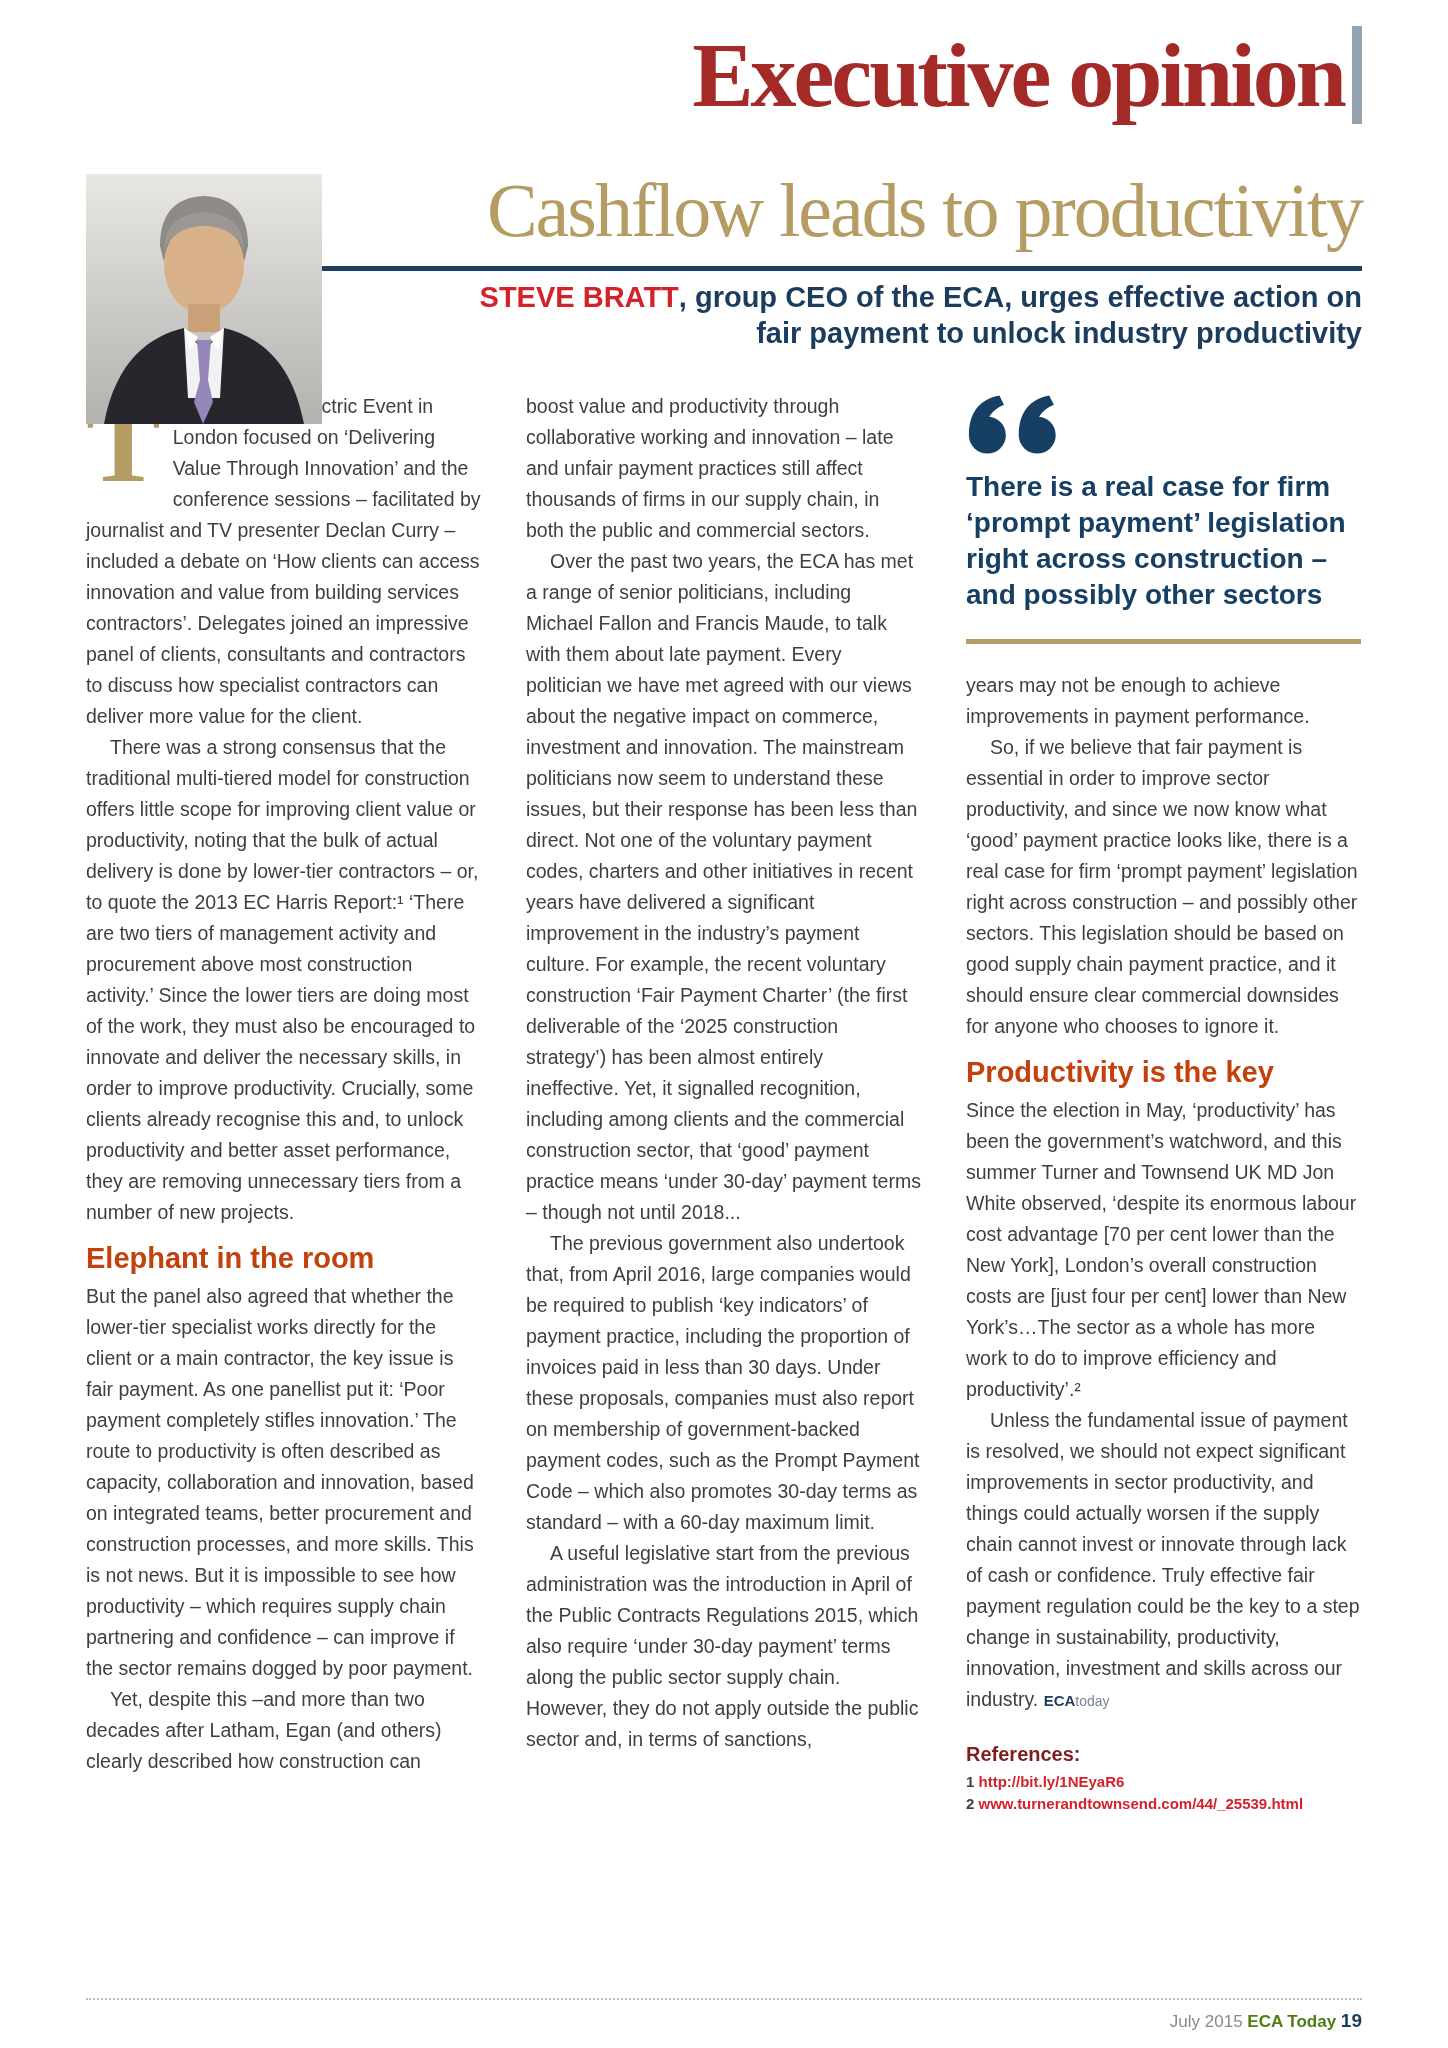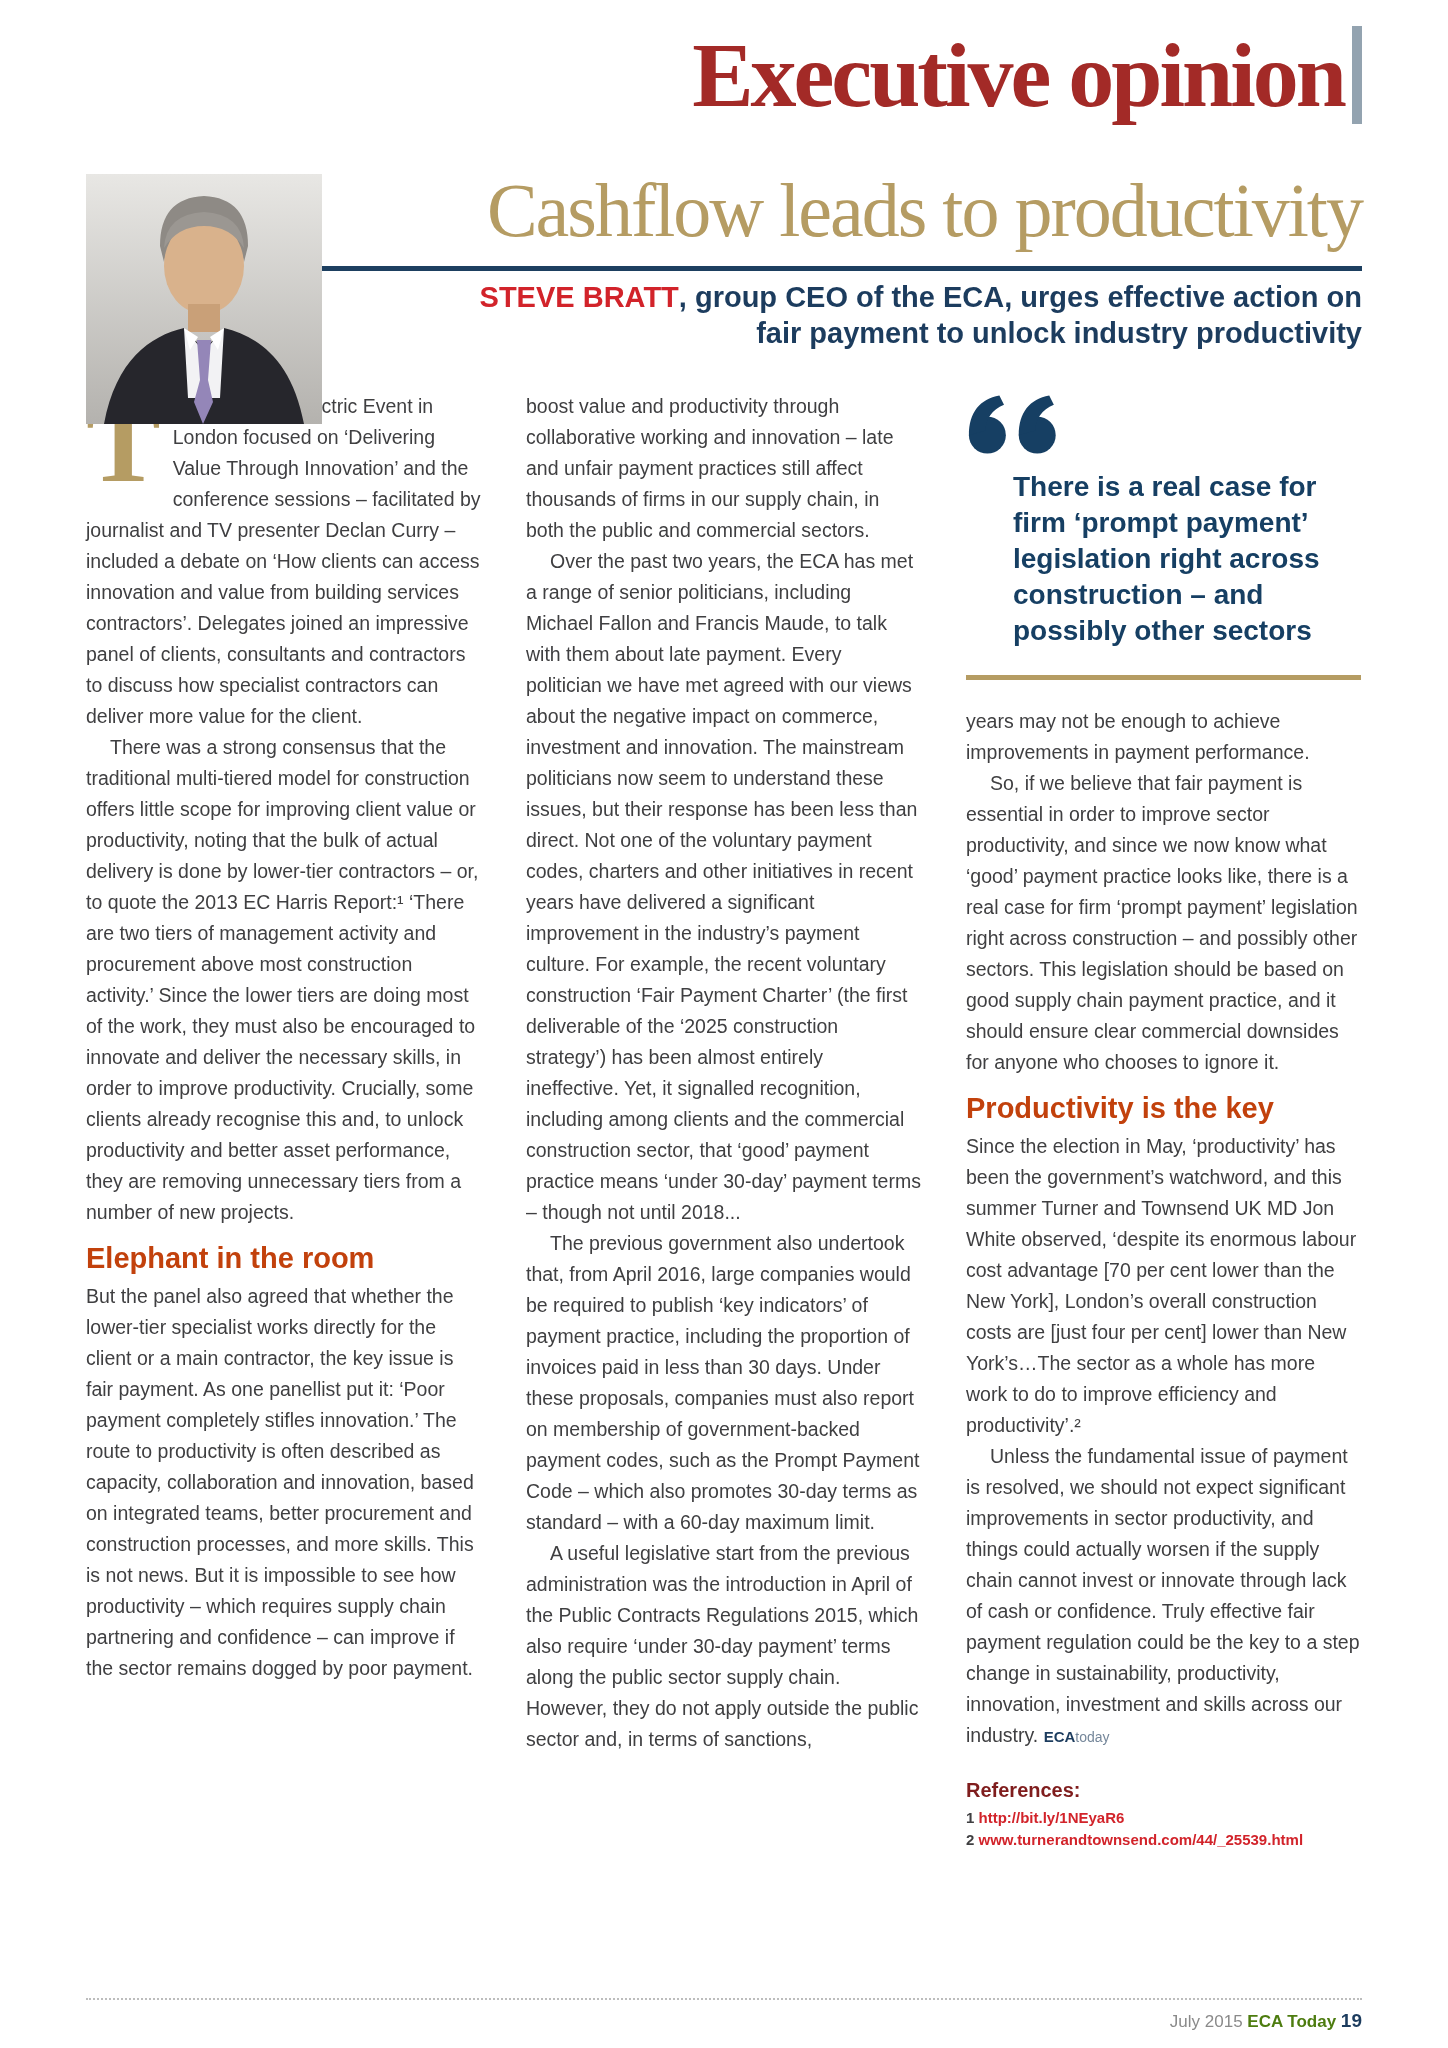--- a/index.html
+++ b/index.html
@@ -27,21 +27,21 @@
   .columns { display:flex; gap:45px; margin-top:40px; }
   .col { width:395px; flex:0 0 395px; }
   .body-p { font-size:19.5px; line-height:31px; color:#3f3f41; }
   .ind { text-indent:24px; }
   .dropcap { float:left; font-family:"Liberation Serif","DejaVu Serif",serif; font-weight:700; font-size:112px; line-height:92px; color:#b59c63; padding:6px 12px 10px 0; }
   .subhead { font-size:29px; font-weight:700; color:#c2410c; margin:14px 0 6px 0; }
 
   
   .pullquote { margin-bottom:26px; }
   .quote-icon { margin:4px 0 10px 2px; }
-  .pullquote-text { font-size:28px; line-height:36px; font-weight:700; color:#163f63;margin-left:47px; }
+  .pullquote-text { font-size:28px; line-height:36px; font-weight:700; color:#163f63; }
   .gold-rule { height:5px; background:#b59c63; margin-top:26px; }
 
   
   .endmark { font-size:15px; color:#1c3c5e; font-weight:700; white-space:nowrap; }
   .endmark-light { font-weight:400; font-size:14px; color:#75879a; }
 
   
   .references { margin-top:26px; }
   .references-heading { color:#7f1d1d; font-size:20px; font-weight:700; margin-bottom:5px; }
   .ref { font-size:15px; line-height:22px; color:#3f3f41; }
@@ -92,20 +92,21 @@
       <p class="standfirst"><strong class="standfirst-author">STEVE BRATT</strong><span class="standfirst-rest">, group CEO of the ECA, urges effective action on fair payment to unlock industry productivity</span></p>
     </section>
 
     <section class="columns">
 
       <div class="col">
         <p class="body-p"><span class="dropcap">T</span><span>his summer’s Electric Event in London focused on ‘Delivering Value Through Innovation’ and the conference sessions – facilitated by journalist and TV presenter Declan Curry – included a debate on ‘How clients can access innovation and value from building services contractors’. Delegates joined an impressive panel of clients, consultants and contractors to discuss how specialist contractors can deliver more value for the client.</span></p>
         <p class="body-p ind">There was a strong consensus that the traditional multi-tiered model for construction offers little scope for improving client value or productivity, noting that the bulk of actual delivery is done by lower-tier contractors – or, to quote the 2013 EC Harris Report:¹ ‘There are two tiers of management activity and procurement above most construction activity.’ Since the lower tiers are doing most of the work, they must also be encouraged to innovate and deliver the necessary skills, in order to improve productivity. Crucially, some clients already recognise this and, to unlock productivity and better asset performance, they are removing unnecessary tiers from a number of new projects.</p>
         <h3 class="subhead">Elephant in the room</h3>
         <p class="body-p">But the panel also agreed that whether the lower-tier specialist works directly for the client or a main contractor, the key issue is fair payment. As one panellist put it: ‘Poor payment completely stifles innovation.’ The route to productivity is often described as capacity, collaboration and innovation, based on integrated teams, better procurement and construction processes, and more skills. This is not news. But it is impossible to see how productivity – which requires supply chain partnering and confidence – can improve if the sector remains dogged by poor payment.</p>
+        <p class="body-p ind">Yet, despite this –and more than two decades after Latham, Egan (and others) clearly described how construction can</p>
       </div>
 
       <div class="col">
         <p class="body-p">boost value and productivity through collaborative working and innovation – late and unfair payment practices still affect thousands of firms in our supply chain, in both the public and commercial sectors.</p>
         <p class="body-p ind">Over the past two years, the ECA has met a range of senior politicians, including Michael Fallon and Francis Maude, to talk with them about late payment. Every politician we have met agreed with our views about the negative impact on commerce, investment and innovation. The mainstream politicians now seem to understand these issues, but their response has been less than direct. Not one of the voluntary payment codes, charters and other initiatives in recent years have delivered a significant improvement in the industry’s payment culture. For example, the recent voluntary construction ‘Fair Payment Charter’ (the first deliverable of the ‘2025 construction strategy’) has been almost entirely ineffective. Yet, it signalled recognition, including among clients and the commercial construction sector, that ‘good’ payment practice means ‘under 30-day’ payment terms – though not until 2018...</p>
         <p class="body-p ind">The previous government also undertook that, from April 2016, large companies would be required to publish ‘key indicators’ of payment practice, including the proportion of invoices paid in less than 30 days. Under these proposals, companies must also report on membership of government-backed payment codes, such as the Prompt Payment Code – which also promotes 30-day terms as standard – with a 60-day maximum limit.</p>
         <p class="body-p ind">A useful legislative start from the previous administration was the introduction in April of the Public Contracts Regulations 2015, which also require ‘under 30-day payment’ terms along the public sector supply chain. However, they do not apply outside the public sector and, in terms of sanctions,</p>
       </div>
 
       <div class="col">

